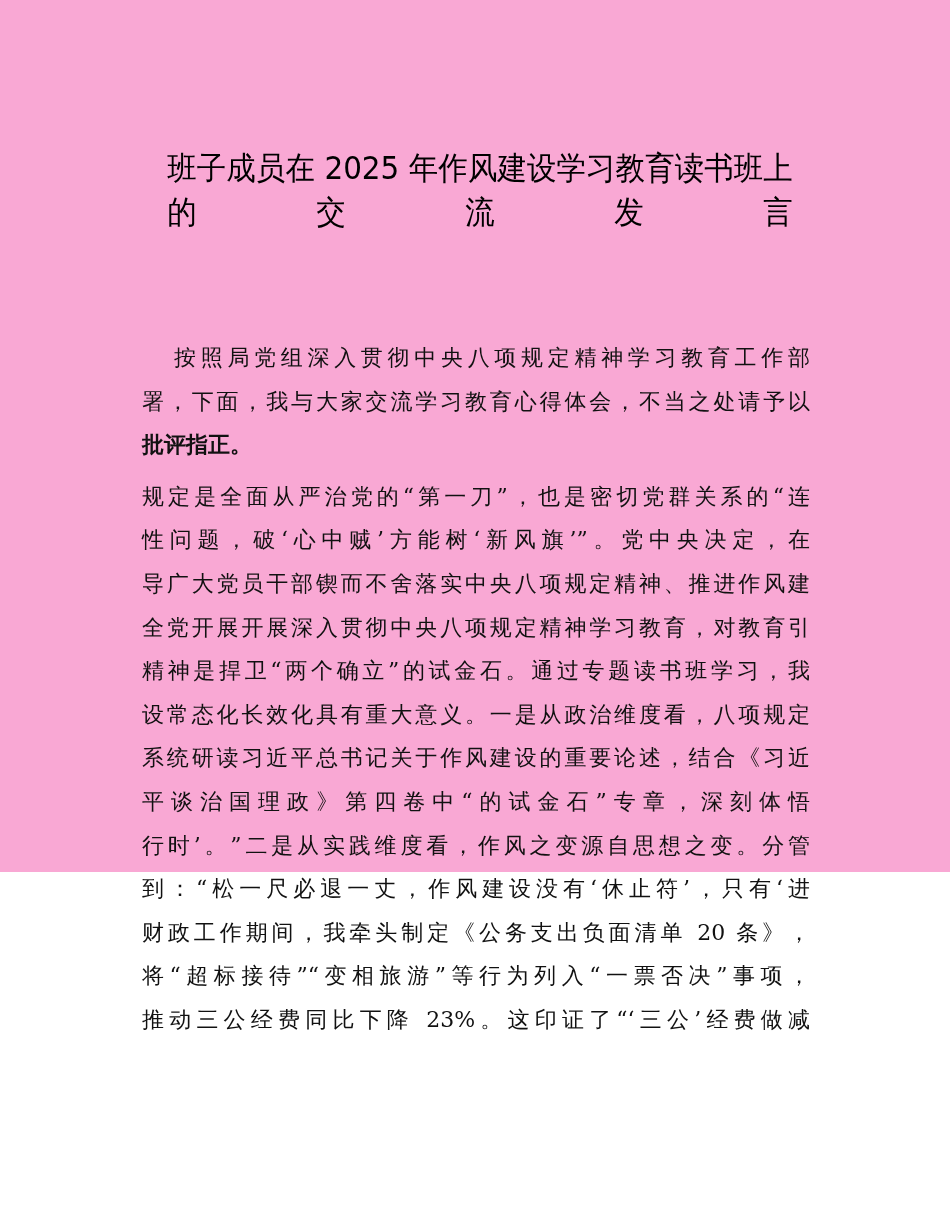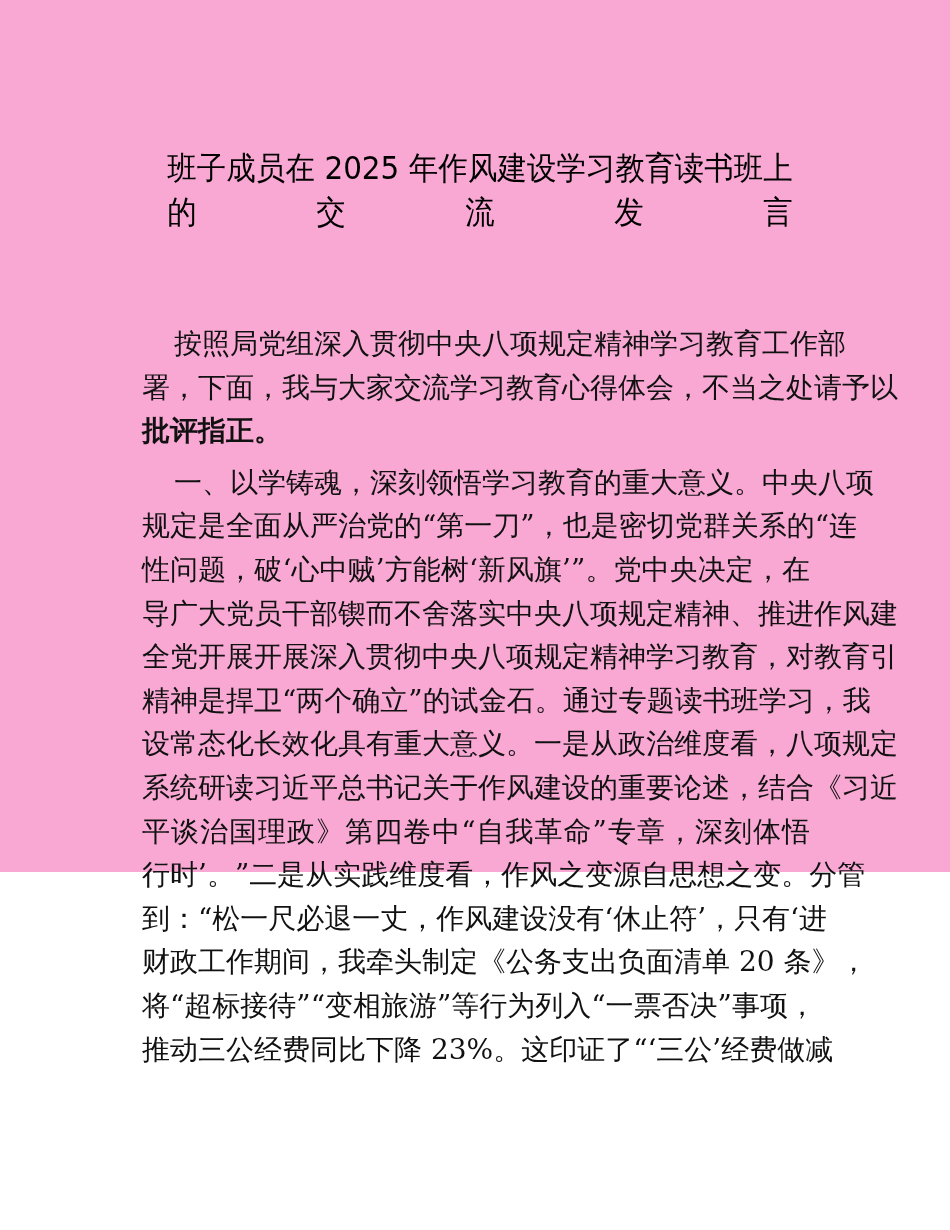--- a/index.html
+++ b/index.html
@@ -38,23 +38,23 @@
       transform-origin: center top;
     }
     .title .line {
       display: block;
       white-space: nowrap;
     }
     .body-text {
       position: absolute;
       left: 142px;
       width: 668px;
-      top: 322px;
+      top: 336px;
       font-family: "DejaVu Serif", "Liberation Serif", serif;
-      font-size: 28px;
+      font-size: 22px;
       line-height: 43.6px;
       color: #111111;
     }
     .para {
       margin: 0 0 8px 0;
       padding: 0;
     }
     .line {
       display: block;
       white-space: nowrap;
@@ -80,29 +80,28 @@
   </h1>
 
   <div class="body-text">
     <div class="para">
       <span class="line indent">按照局党组深入贯彻中央八项规定精神学习教育工作部</span>
       <span class="line">署，下面，我与大家交流学习教育心得体会，不当之处请予以</span>
       <span class="line last">批评指正。</span>
     </div>
 
     <div class="para">
-      <span class="line indent">一、以学铸魂，深刻领悟学习教育的重大意义。中央八项</span>
       <span class="line">规定是全面从严治党的“第一刀”，也是密切党群关系的“连</span>
       <span class="line">性问题，破‘心中贼’方能树‘新风旗’”。党中央决定，在</span>
       <span class="line">导广大党员干部锲而不舍落实中央八项规定精神、推进作风建</span>
       <span class="line">全党开展开展深入贯彻中央八项规定精神学习教育，对教育引</span>
       <span class="line">精神是捍卫“两个确立”的试金石。通过专题读书班学习，我</span>
       <span class="line">设常态化长效化具有重大意义。一是从政治维度看，八项规定</span>
       <span class="line">系统研读习近平总书记关于作风建设的重要论述，结合《习近</span>
-      <span class="line">平谈治国理政》第四卷中“自我革命”专章，深刻体悟</span>
+      <span class="line">平谈治国理政》第四卷中“的试金石”专章，深刻体悟</span>
       <span class="line">行时’。”二是从实践维度看，作风之变源自思想之变。分管</span>
       <span class="line">到：“松一尺必退一丈，作风建设没有‘休止符’，只有‘进</span>
       <span class="line">财政工作期间，我牵头制定《公务支出负面清单 20 条》，</span>
       <span class="line">将“超标接待”“变相旅游”等行为列入“一票否决”事项，</span>
       <span class="line">推动三公经费同比下降 23%。这印证了“‘三公’经费做减</span>
     </div>
   </div>
 </div>
 
 </body></html>

